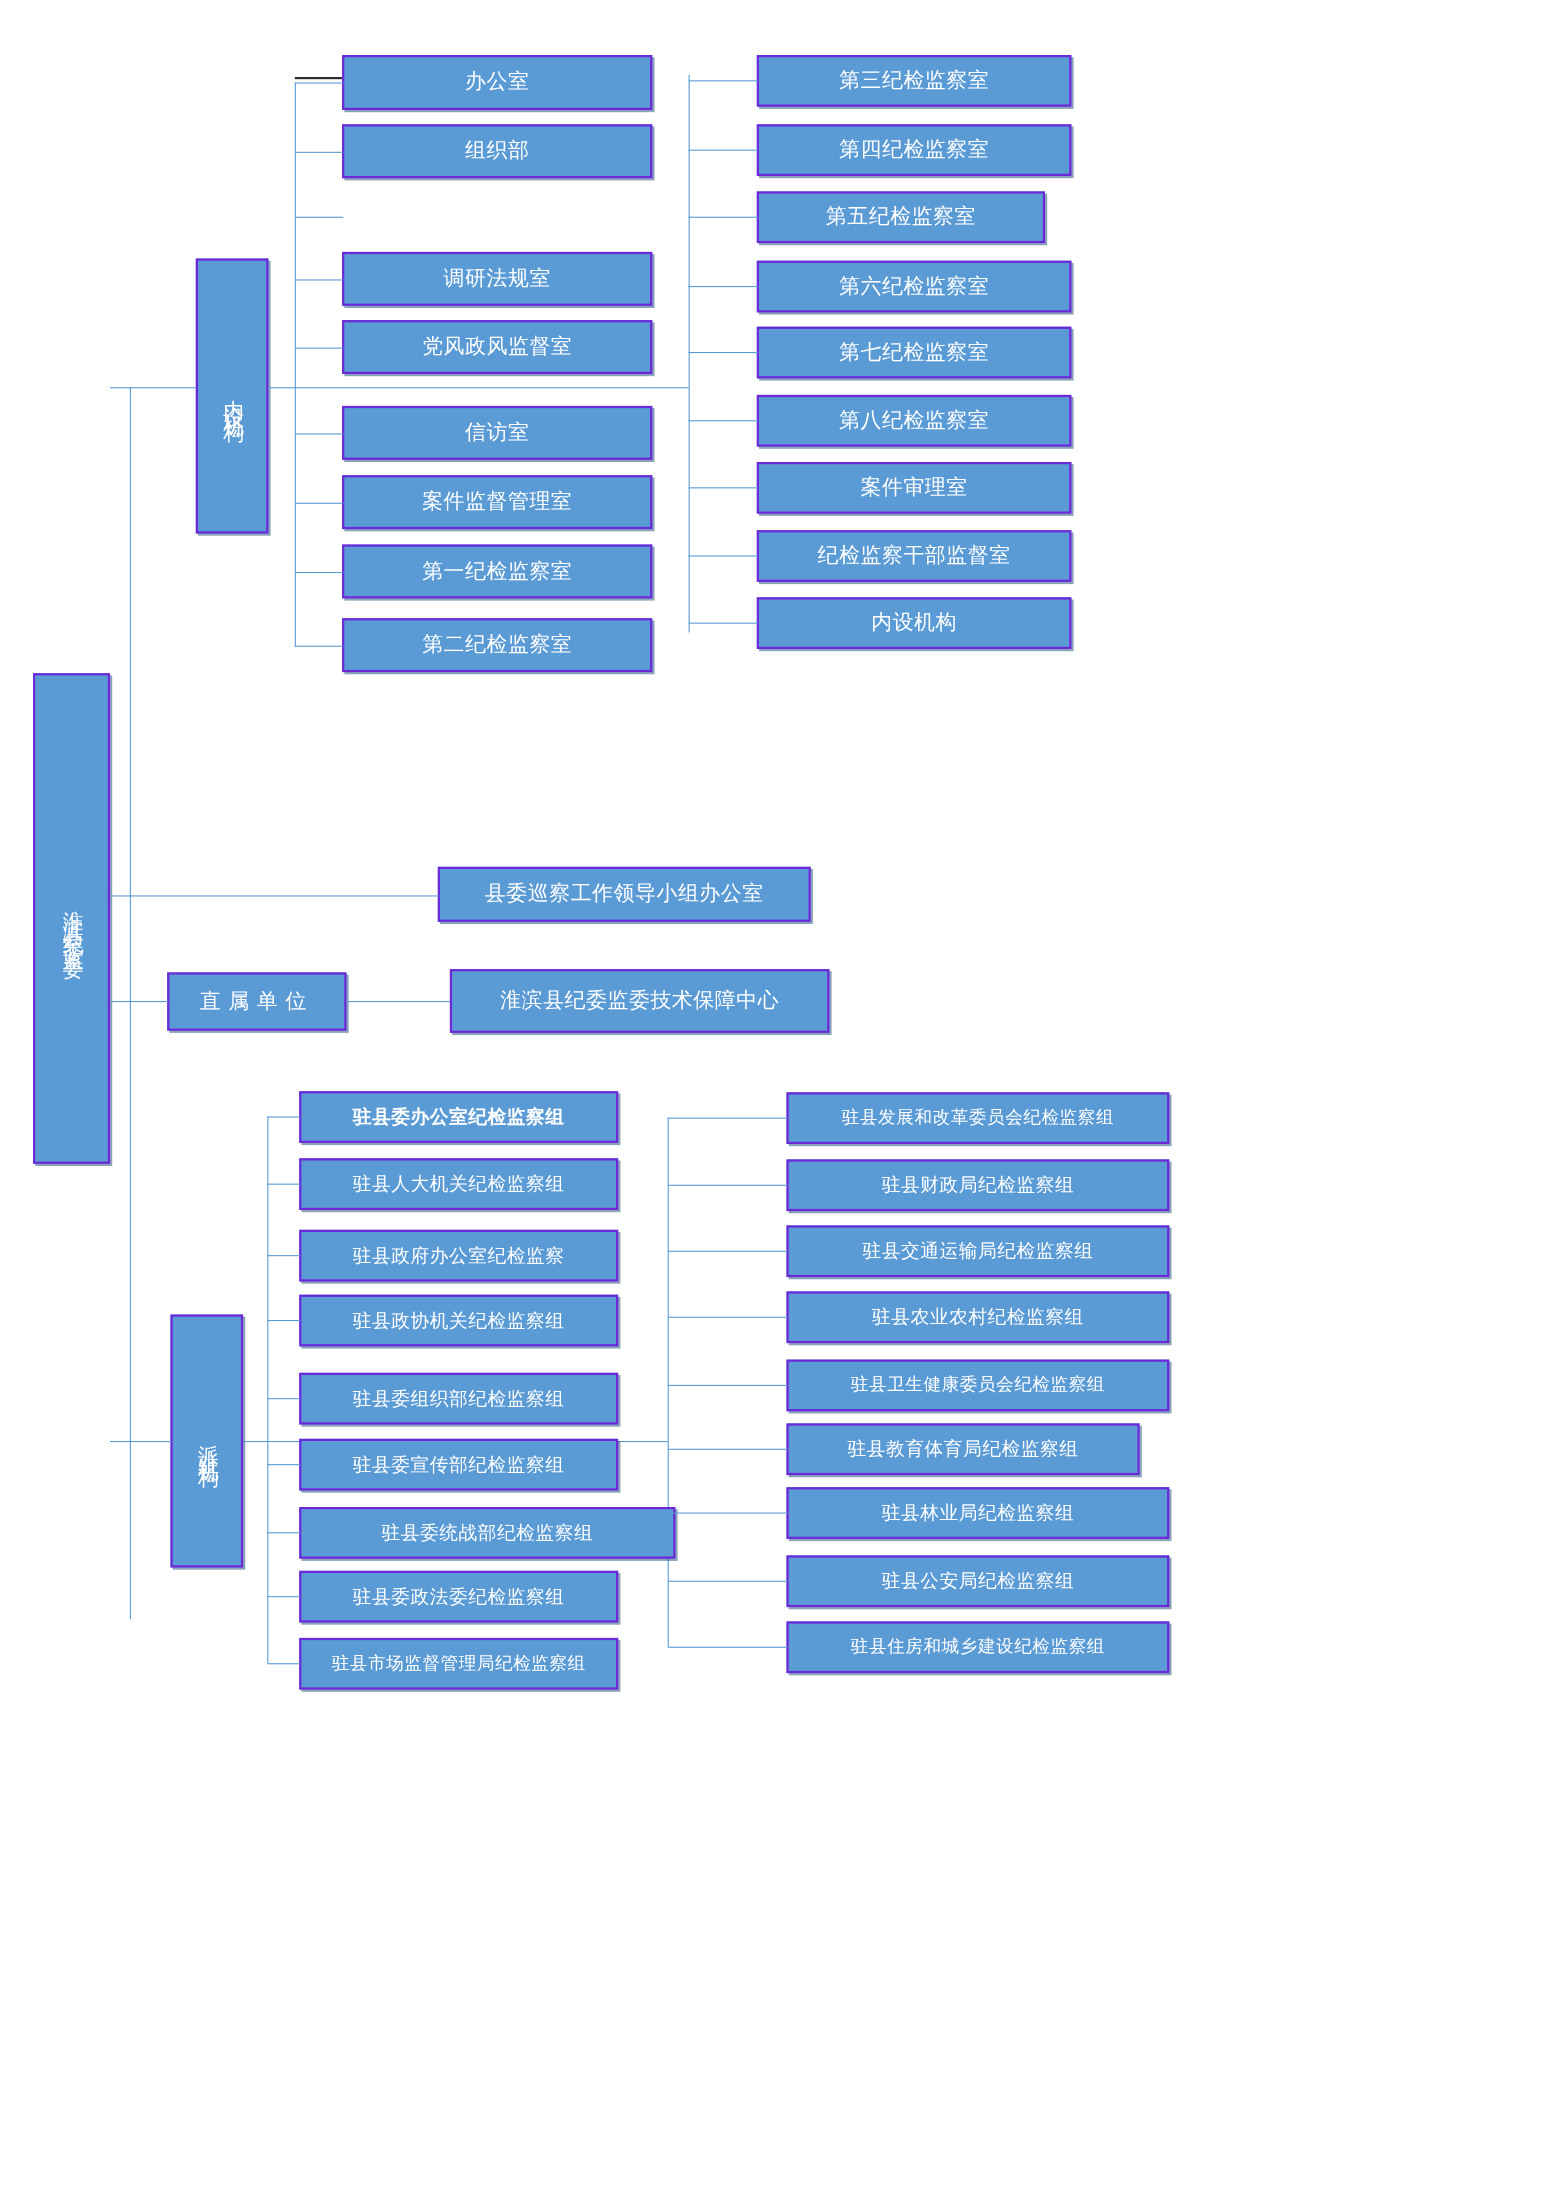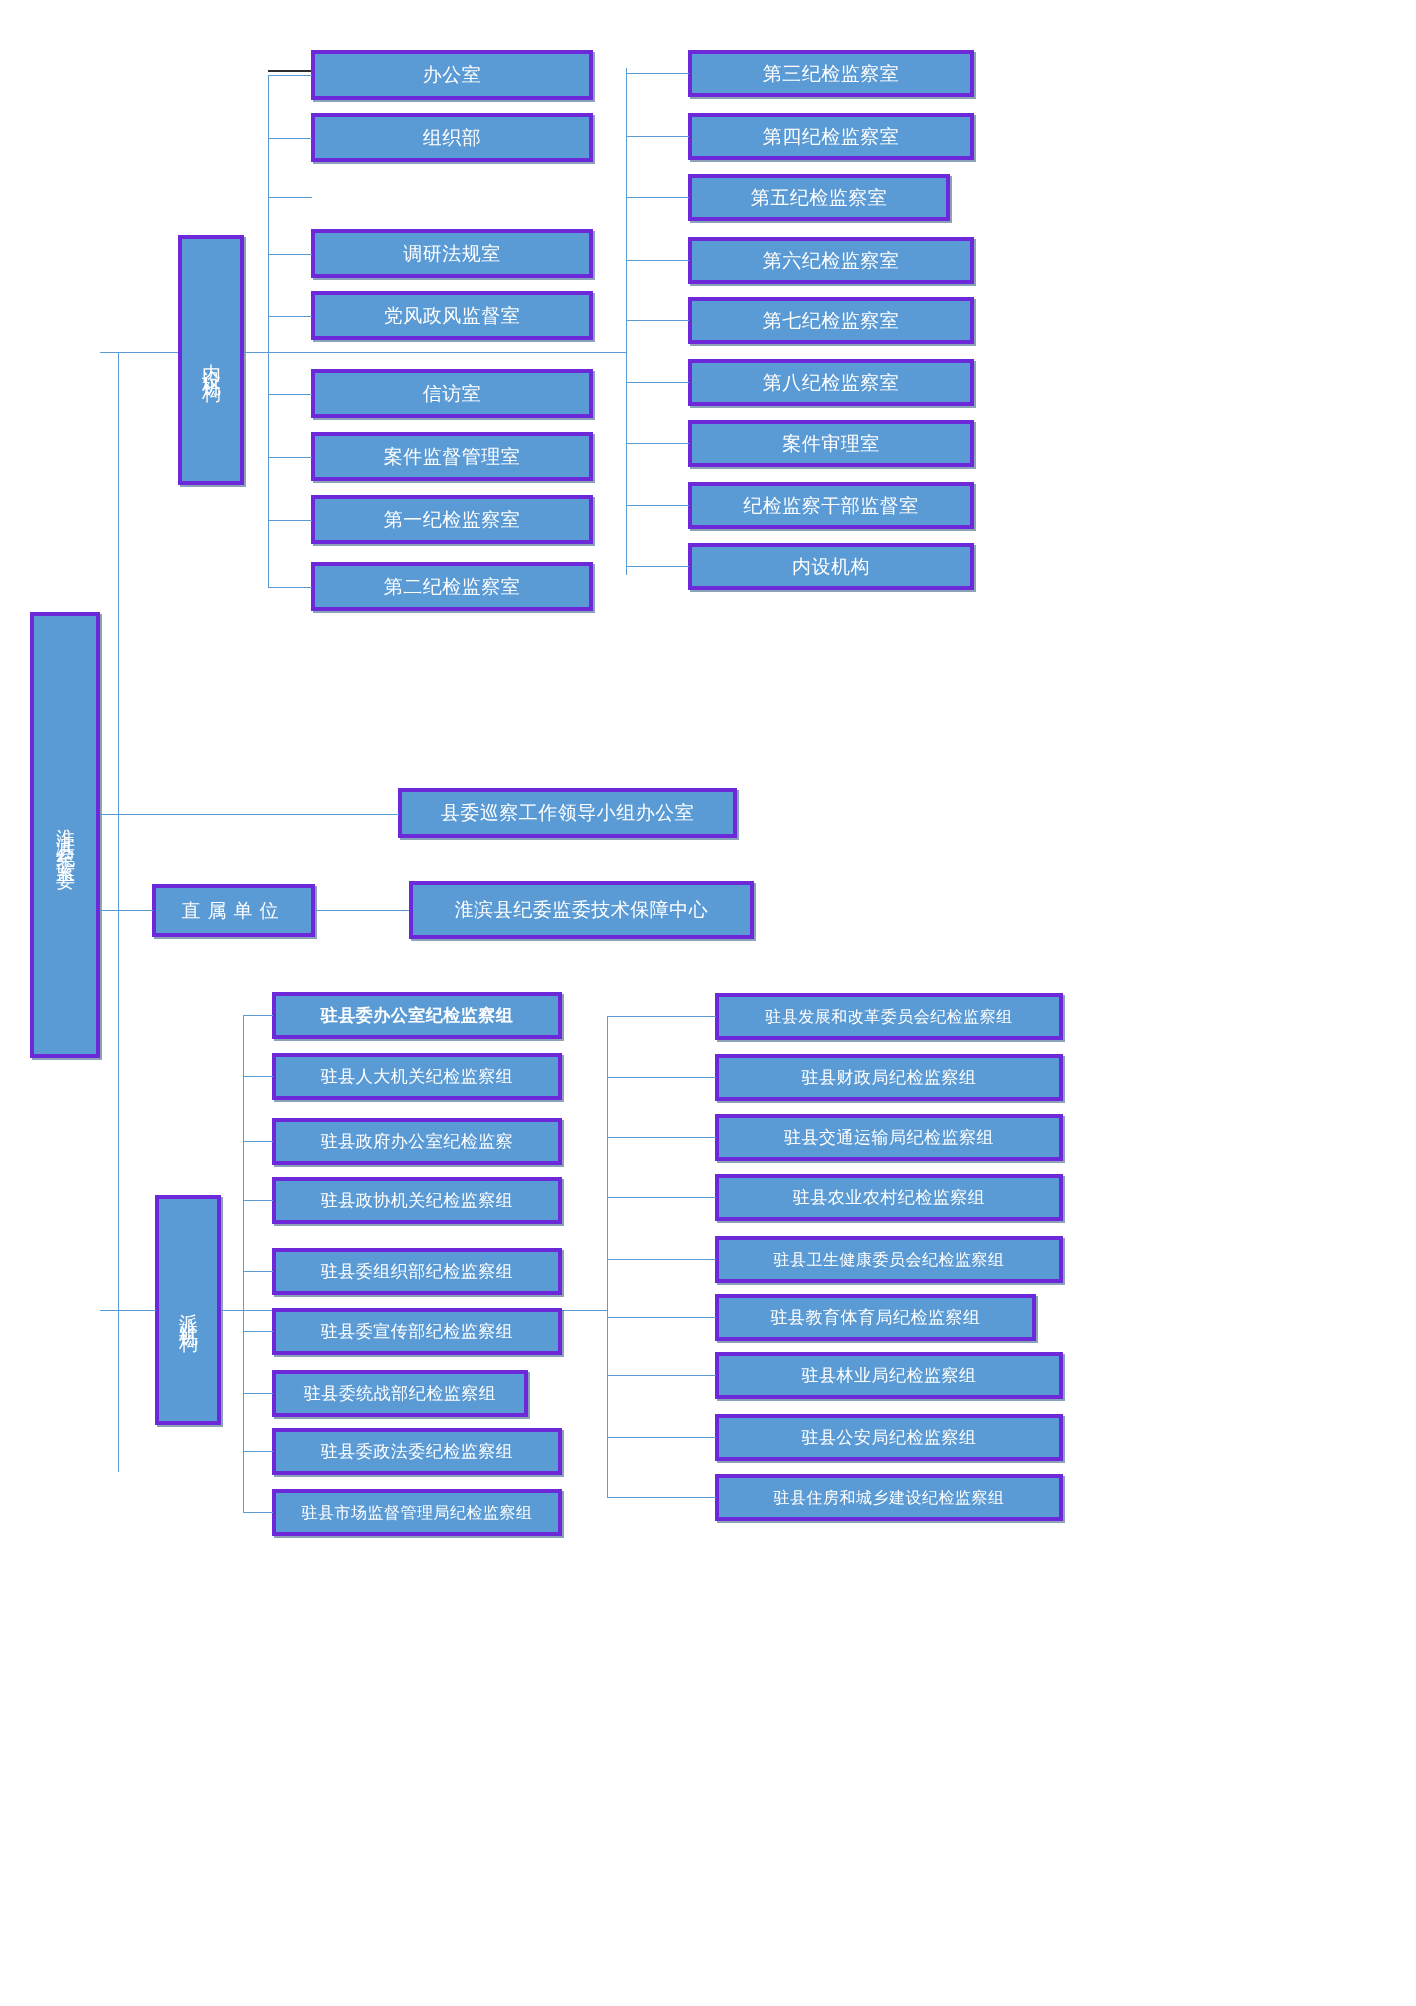--- a/index.html
+++ b/index.html
@@ -12,21 +12,21 @@
     width:1416px;
     height:2006px;
     background:#ffffff;
     overflow:hidden;
   }
   
   .node{
     position:absolute;
     box-sizing:border-box;
     background:#5B9BD5;
-    border:4px solid #6d28d9;
+    border:2px solid #6d28d9;
     color:#FFFFFF;
     display:flex;
     align-items:center;
     justify-content:center;
     text-align:center;
     font-size:19px;
     line-height:1.25;
     letter-spacing:.5px;
     box-shadow:2px 2px 0 0 rgba(46,86,128,.55);
     font-family:"Liberation Serif","DejaVu Serif",serif;
@@ -155,21 +155,21 @@
 
   <div class="node small" style="left:272px;top:1177px;width:290px;height:47px;">驻县政协机关纪检监察组</div>
   <div class="ln h" style="left:243px;top:1200px;width:30px;height:1px;"></div>
 
   <div class="node small" style="left:272px;top:1248px;width:290px;height:47px;">驻县委组织部纪检监察组</div>
   <div class="ln h" style="left:243px;top:1271px;width:30px;height:1px;"></div>
 
   <div class="node small" style="left:272px;top:1308px;width:290px;height:47px;">驻县委宣传部纪检监察组</div>
   <div class="ln h" style="left:243px;top:1331px;width:30px;height:1px;"></div>
 
-  <div class="node small" style="left:272px;top:1370px;width:256px;height:47px;">驻县委统战部纪检监察组</div>
+  <div class="node small" style="left:272px;top:1370px;width:342px;height:47px;">驻县委统战部纪检监察组</div>
   <div class="ln h" style="left:243px;top:1393px;width:30px;height:1px;"></div>
 
   <div class="node small" style="left:272px;top:1428px;width:290px;height:47px;">驻县委政法委纪检监察组</div>
   <div class="ln h" style="left:243px;top:1451px;width:30px;height:1px;"></div>
 
   <div class="node xsmall" style="left:272px;top:1489px;width:290px;height:47px;">驻县市场监督管理局纪检监察组</div>
   <div class="ln h" style="left:243px;top:1512px;width:30px;height:1px;"></div>
 
   <div class="node xsmall" style="left:715px;top:993px;width:348px;height:47px;">驻县发展和改革委员会纪检监察组</div>
   <div class="ln h" style="left:607px;top:1016px;width:109px;height:1px;"></div>

